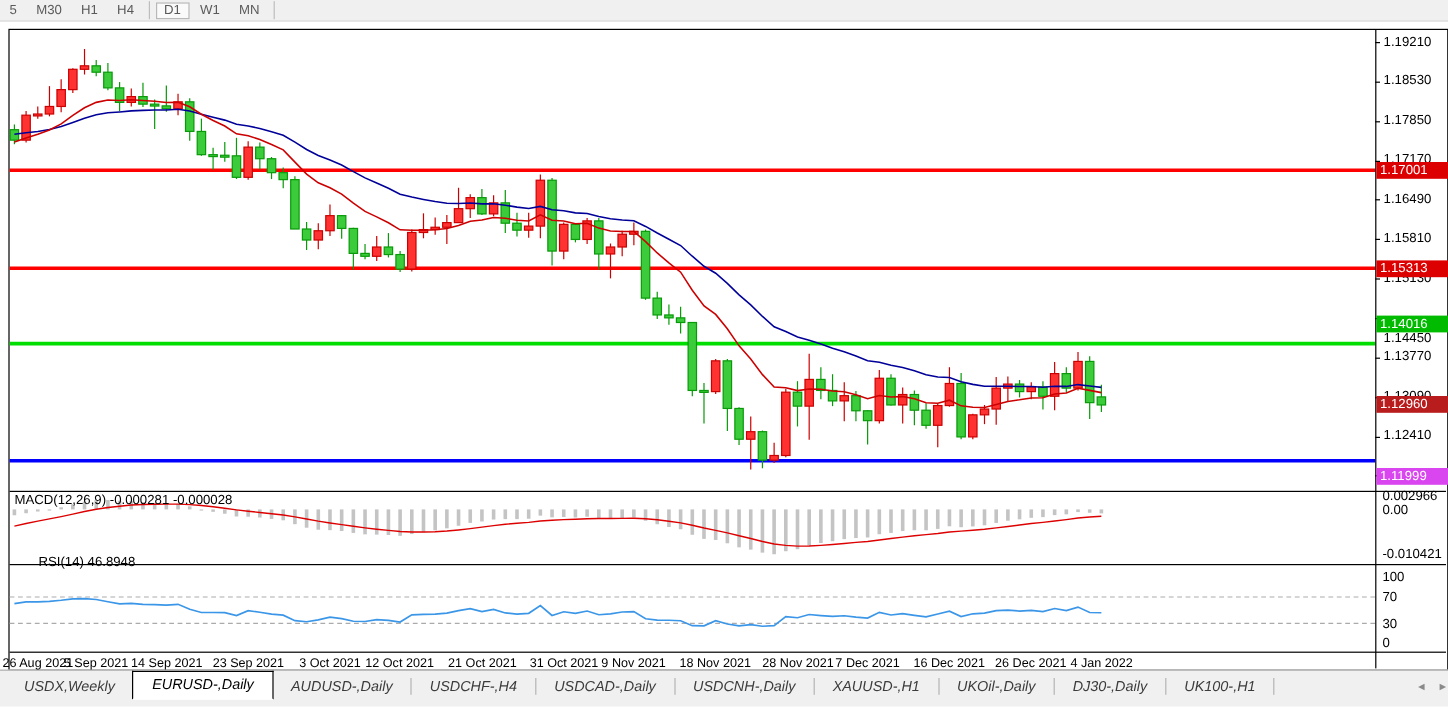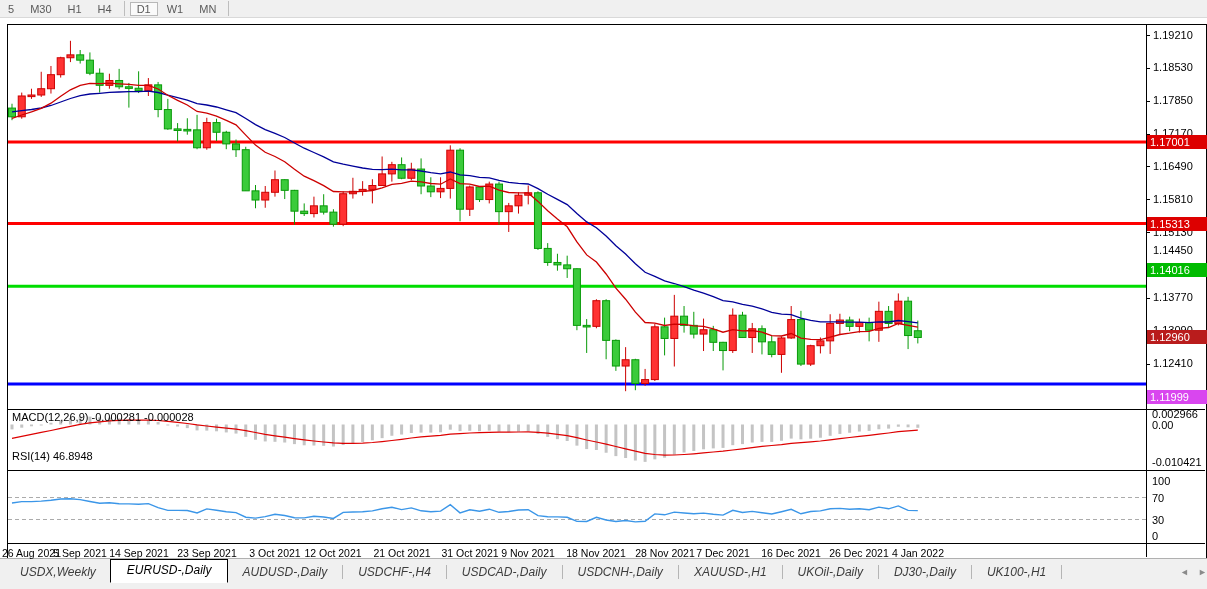--- a/index.html
+++ b/index.html
@@ -366,41 +366,41 @@
       <div class="tick-label" style="top: 94px;">1.17850</div>
       <div class="tick-dash" style="top: 134px;"></div>
       <div class="tick-label" style="top: 127px;">1.17170</div>
       <div class="tick-dash" style="top: 166px;"></div>
       <div class="tick-label" style="top: 160px;">1.16490</div>
       <div class="tick-dash" style="top: 199px;"></div>
       <div class="tick-label" style="top: 193px;">1.15810</div>
       <div class="tick-dash" style="top: 232px;"></div>
       <div class="tick-label" style="top: 226px;">1.15130</div>
       <div class="tick-dash" style="top: 265px;"></div>
-      <div class="tick-label" style="top: 244px;">1.14450</div>
+      <div class="tick-label" style="top: 276px;">1.14450</div>
       <div class="tick-dash" style="top: 298px;"></div>
       <div class="tick-label" style="top: 291px;">1.13770</div>
       <div class="tick-dash" style="top: 331px;"></div>
       <div class="tick-label" style="top: 324px;">1.13090</div>
       <div class="tick-dash" style="top: 364px;"></div>
       <div class="tick-label" style="top: 357px;">1.12410</div>
       <div class="tick-dash" style="top: 396px;"></div>
       <div class="tick-label" style="top: 390px;">1.11730</div>
       <div class="price-badge" style="top: 135px; background: rgb(221, 0, 0);">1.17001</div>
       <div class="price-badge" style="top: 217px; background: rgb(221, 0, 0);">1.15313</div>
       <div class="price-badge" style="top: 263px; background: rgb(0, 187, 0);">1.14016</div>
       <div class="price-badge" style="top: 330px; background: #b91c1c;">1.12960</div>
       <div class="price-badge" style="top: 390px; background: #d946ef;">1.11999</div>
     </div>
   <div id="levels"></div>
 
   <div class="ind-label" style="top:411px;">
     <span>MACD(12,26,9)</span> <span>-0.000281 -0.000028</span>
   </div>
-  <div class="ind-label" style="top:450px;">RSI(14) 46.8948</div>
+  <div class="ind-label" style="top:463px;margin-left:20px;">RSI(14) 46.8948</div>
 
   <div id="macd-axis">
       <div class="macd-tick" style="top: 408px;">0.002966</div>
       <div class="macd-tick" style="top: 419px;">0.00</div>
       <div class="macd-tick" style="top: 456px;">-0.010421</div>
     </div>
   <div id="rsi-axis">
       <div class="rsi-tick" style="top: 475px;">100</div>
       <div class="rsi-tick" style="top: 492px;">70</div>
       <div class="rsi-tick" style="top: 514px;">30</div>

